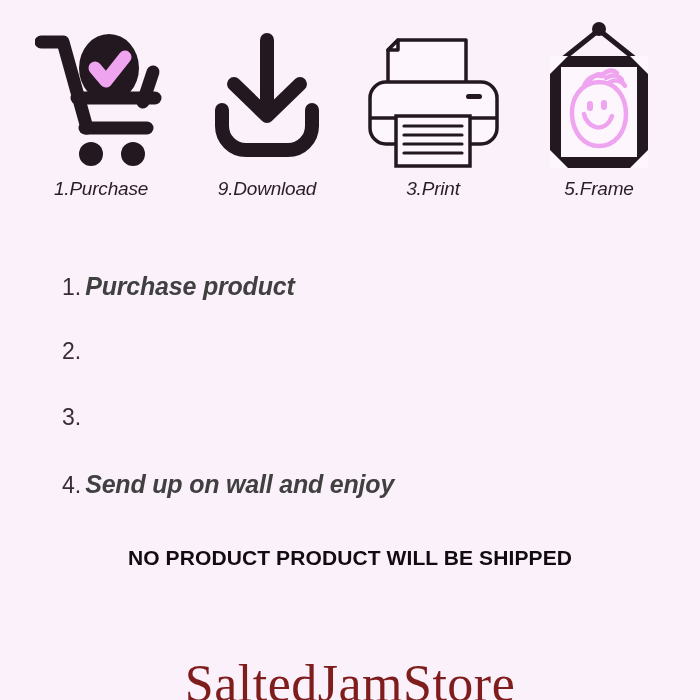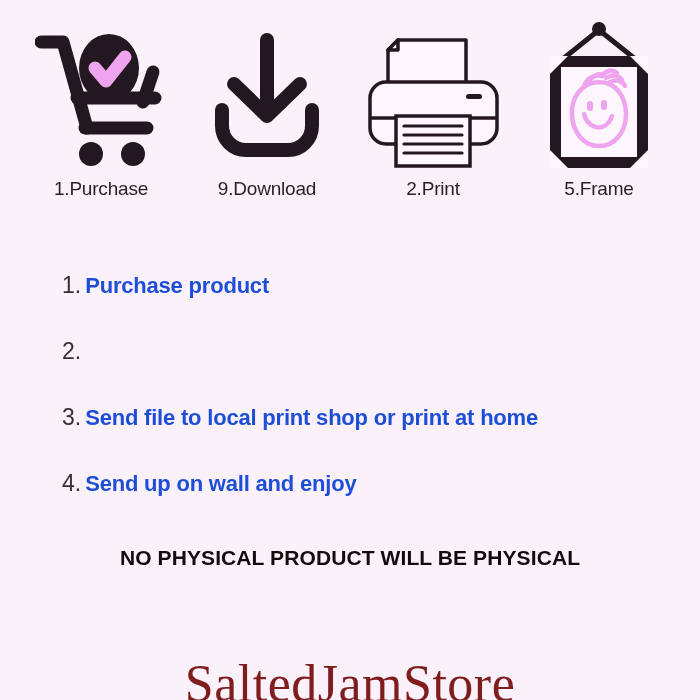--- a/index.html
+++ b/index.html
@@ -35,20 +35,21 @@
     padding: 0 18px;
     box-sizing: border-box;
   }
   .step {
     display: flex;
     flex-direction: column;
     align-items: center;
     justify-content: flex-end;
     width: 150px;
     height: 185px;
+    font-style: italic;
   }
   .step-art {
     flex: 0 0 auto;
     height: 140px;
     display: flex;
     align-items: flex-end;
     justify-content: center;
   }
   .step-label {
     font-size: 19px;
@@ -70,24 +71,25 @@
     align-items: baseline;
     height: 66px;
   }
   .ins-num {
     font-size: 23px;
     font-weight: 400;
     color: #3a2c36;
     margin-right: 4px;
   }
   .ins-text {
-    font-size: 22px;
+    font-size: 25px;
     font-weight: 700;
-    color: #1d4ed8;
+    color: #404040;
     letter-spacing: -0.2px;
+    font-style: italic;
   }
 
   
   .disclaimer {
     position: absolute;
     top: 546px;
     left: 0;
     width: 700px;
     text-align: center;
     font-size: 21px;
@@ -164,21 +166,21 @@
 
           <rect x="30" y="84" width="74" height="50" fill="#fdf7fd" stroke="#231820" stroke-width="3.5"></rect>
           <g stroke="#231820" stroke-width="3.2" stroke-linecap="round">
             <path d="M38 94 h58"></path>
             <path d="M38 103 h58"></path>
             <path d="M38 112 h58"></path>
             <path d="M38 121 h58"></path>
           </g>
         </svg>
       </div>
-      <div class="step-label">2.Print</div>
+      <div class="step-label">3.Print</div>
     </div>
 
     <div class="step">
       <div class="step-art">
         <svg width="118" height="152" viewBox="0 0 118 152" aria-hidden="true">
 
           <path d="M59 10 L24 38 M59 10 L94 38" stroke="#231820" stroke-width="5" fill="none" stroke-linecap="round"></path>
           <circle cx="59" cy="9" r="7" fill="#231820"></circle>
 
           <path d="M10 36 h98 v112 h-98 Z" fill="#231820"></path>
@@ -218,27 +220,26 @@
       <span class="ins-num">1.</span>
       <span class="ins-text">Purchase product</span>
     </div>
 
     <div class="ins-row">
       <span class="ins-num">2.</span>
     </div>
 
     <div class="ins-row">
       <span class="ins-num">3.</span>
-      <span class="ins-text">Send file to local print shop or print at home</span>
     </div>
 
     <div class="ins-row">
       <span class="ins-num">4.</span>
       <span class="ins-text">Send up on wall and enjoy</span>
     </div>
 
   </div>
 
-  <div class="disclaimer">NO PHYSICAL PRODUCT WILL BE PHYSICAL</div>
+  <div class="disclaimer">NO PRODUCT PRODUCT WILL BE SHIPPED</div>
 
   <div class="brand">SaltedJamStore</div>
 
 </div>
 
 </body></html>

